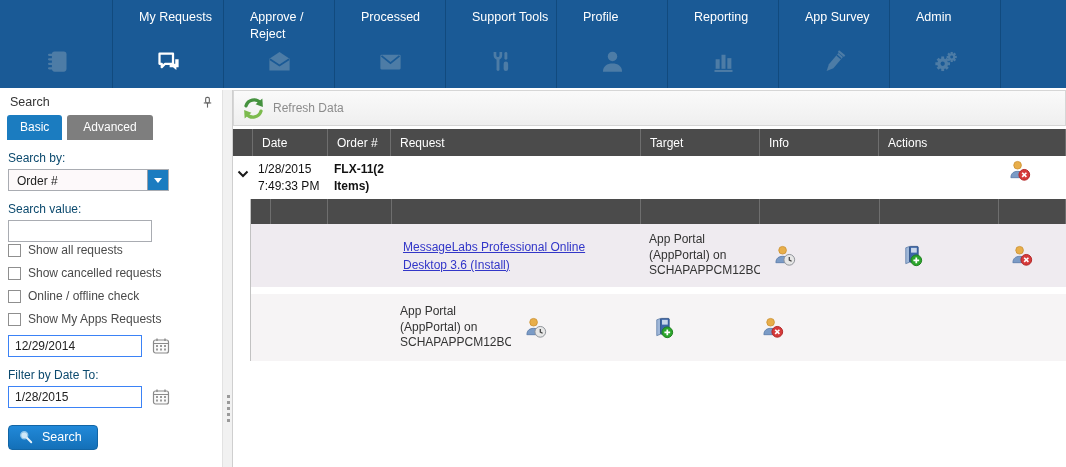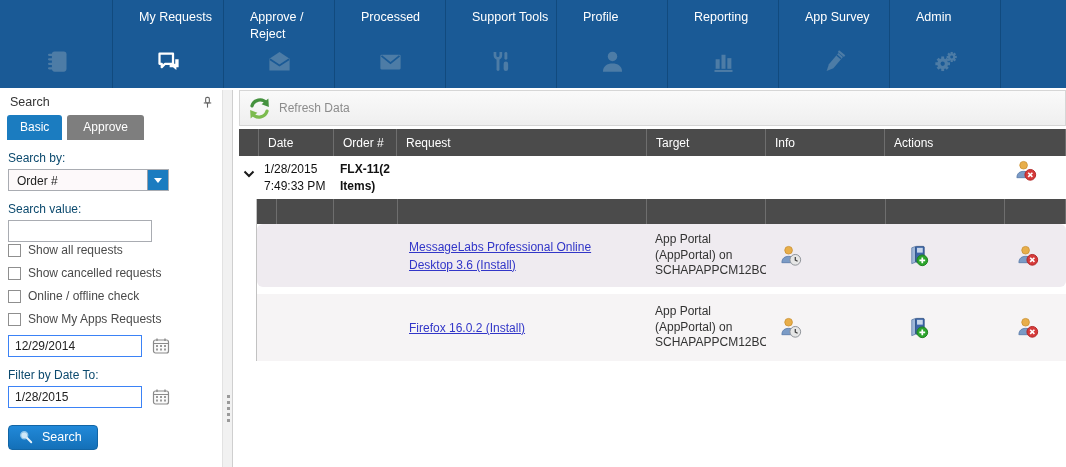--- a/index.html
+++ b/index.html
@@ -43,21 +43,21 @@
     padding:4px 15px 5px 10px; background:linear-gradient(#2189D9,#1470B8);
     border:1px solid #1265A5; border-radius:4px; color:#fff; font-size:12.5px; cursor:pointer; }
 
   
   .splitter { position:absolute; left:222px; top:90px; width:11px; height:377px; background:#F1F1F1;
     border-left:1px solid #E2E2E2; border-right:1px solid #CFCFCF; cursor:col-resize; }
   .splitter-handle { position:absolute; left:4px; top:305px; width:3px; height:27px;
     background-image:repeating-linear-gradient(to bottom,#9A9A9A 0 3px,transparent 3px 6px); }
 
   
-  .main { position:absolute; left:233px; top:90px; width:833px; height:377px; background:#fff; padding-left:6px; }
+  .main { position:absolute; left:233px; top:90px; width:833px; height:377px; background:#fff; padding-left:0; }
   .toolbar { height:36px; border:1px solid #D6D6D6; background:linear-gradient(#FAFAFA,#EFEFEF);
     display:flex; align-items:center; padding-left:7px; margin-bottom:3px; }
   .toolbar-label { font-size:12px; color:#8C8C8C; margin-left:7px; }
 
   .ghead { display:flex; height:27px; background:#4B4B4B;justify-content:space-between; }
   .ghead .cell { color:#fff; font-size:12px; padding:7px 0 0 9px; border-right:1px solid #6E6E6E; }
   .cell { overflow:hidden; }
   .c-exp{width:20px; flex:0 0 auto;} .c-date{width:75px; flex:0 0 auto;} .c-order{width:63px; flex:0 0 auto;}
   .c-req{width:250px; flex:0 0 auto;} .c-target{width:119px; flex:0 0 auto;}
   .c-status{width:120px; flex:0 0 auto;} .c-info{width:119px; flex:0 0 auto;} .c-act{flex:1;}
@@ -67,21 +67,21 @@
   .gdate { font-size:12px; color:#111; padding:5px 0 0 5px; line-height:1.45; }
   .gorder { font-size:12px; font-weight:bold; color:#111; padding:5px 4px 0 6px; line-height:1.45; }
   .gact { padding:3px 0 0 9px; }
 
   .nested { margin-left:17px; border-left:1px solid #C2C2C2; }
   .nhead { display:flex; height:25px; background:#4B4B4B; }
   .nhead .cell { border-right:1px solid #6E6E6E; }
   .nd { width:57px; flex:0 0 auto; } .n-order{ width:64px; flex:0 0 auto; } .n-req{ width:249px; flex:0 0 auto; }
 
   .nrow { display:flex; height:63px; align-items:center; }
-  .nrow.alt1 { background:#EFEBF0;border-radius:6px; }
+  .nrow.alt1 { background:#EFEBF0; }
   .nrow.alt2 { background:#F6F4F5; height:67px; margin-top:7px; }
   .req-link { font-size:12px; color:#3236C8; text-decoration:underline; cursor:pointer;
     display:inline-block; padding-left:11px; padding-right:16px; line-height:1.5; }
   .target-text { font-size:12px; color:#333; line-height:1.3; padding-left:8px; padding-right:2px; }
   .icon-cell { line-height:0; }
   .pad-status { padding-left:13px; } .pad-info { padding-left:20px; } .pad-act { padding-left:11px; }
   .mini-icon { cursor:pointer; }
 </style>
 </head>
 <body>
@@ -211,21 +211,21 @@
             <rect x="5" y="1.5" width="4" height="6" rx="1.5"></rect>
             <line x1="3" y1="7.5" x2="11" y2="7.5"></line>
             <line x1="7" y1="7.5" x2="7" y2="12.5"></line>
           </g>
         </svg>
     </span>
   </div>
 
   <div class="side-tabs">
     <span class="side-tab active">Basic</span>
-    <span class="side-tab inactive">Approve</span>
+    <span class="side-tab inactive">Advanced</span>
   </div>
 
   <div class="fld-label">Search by:</div>
   <div class="combo">
     <span class="combo-text">Order #</span>
     <span class="combo-btn">
         <span class="combo-arrow"></span>
       </span>
   </div>
 
@@ -410,23 +410,20 @@
               <path d="M14.8 14.3 l4.4 4.4 M19.2 14.3 l-4.4 4.4" stroke="#fff" stroke-width="1.7"></path>
             </svg>
         </span>
       </div>
     </div>
 
     <div class="nrow alt2">
       <div class="cell c-exp"></div>
         <div class="cell nd"></div>
         <div class="cell n-order"></div>
-      <div class="cell n-req">
-        <span class="req-link">Firefox 16.0.2 (Install)</span>
-      </div>
       <div class="cell c-target">
         <div class="target-text">App Portal (AppPortal) on SCHAPAPPCM12BON</div>
       </div>
       <div class="cell c-status icon-cell pad-status">
         <span class="mini-icon">
           <svg width="23" height="23" viewBox="0 0 24 24">
               <circle cx="10" cy="6.5" r="4" fill="#E8AE4A" stroke="#C98F2F" stroke-width="0.8"></circle>
               <path d="M3 19.5 c0-4.5 3-6.6 7-6.6 s7 2.1 7 6.6 z" fill="#7B9BC6" stroke="#5577A6" stroke-width="0.8"></path>
               <circle cx="17" cy="16.5" r="5.6" fill="#E6E6E6" stroke="#8C9096"></circle>
               <path d="M17 13.5 V16.7 L19.4 18" stroke="#444" stroke-width="1.3" fill="none"></path>

